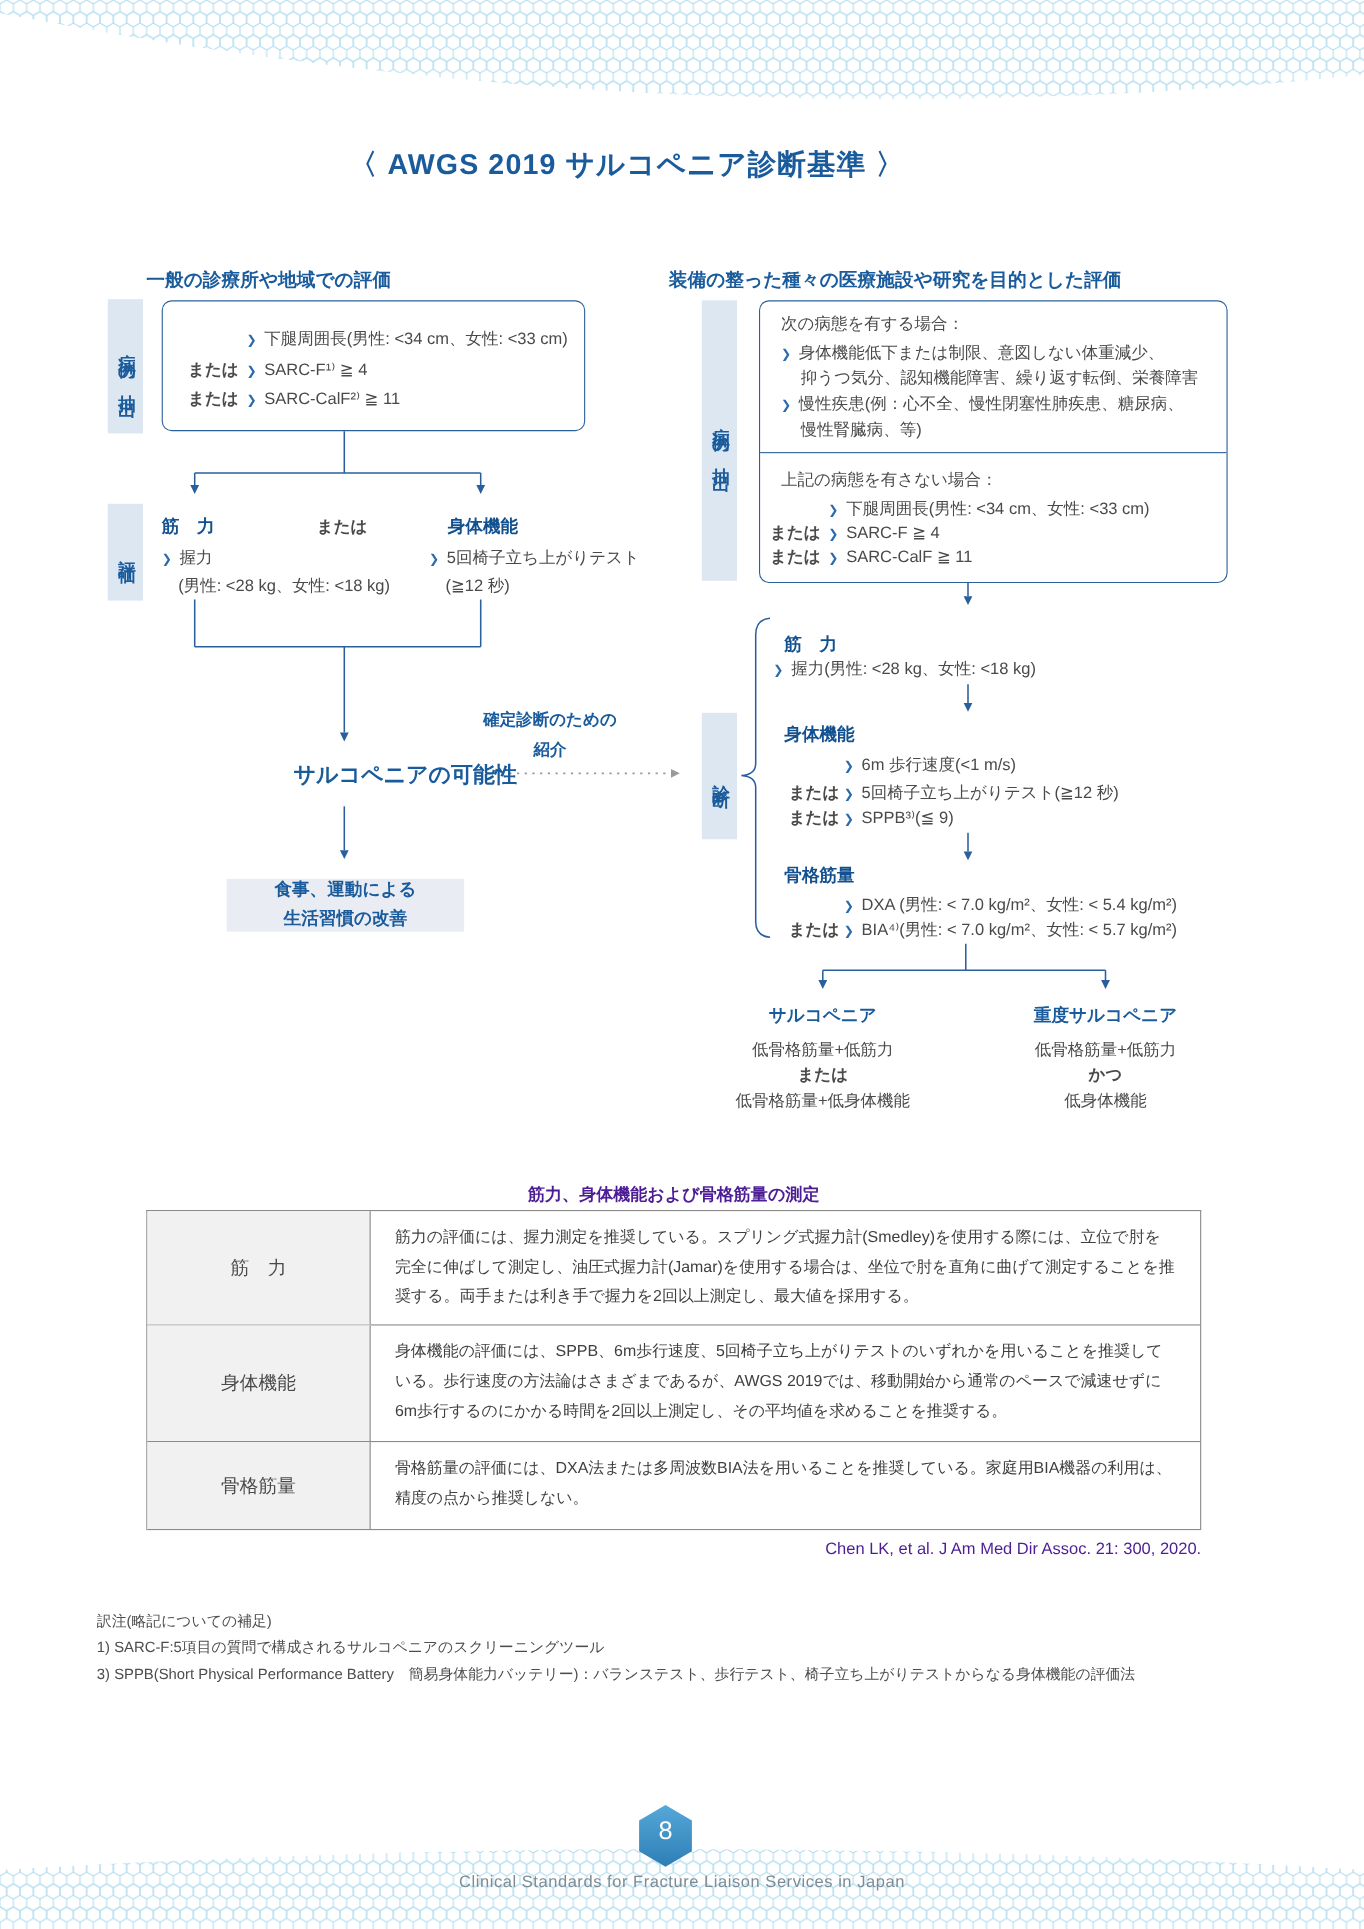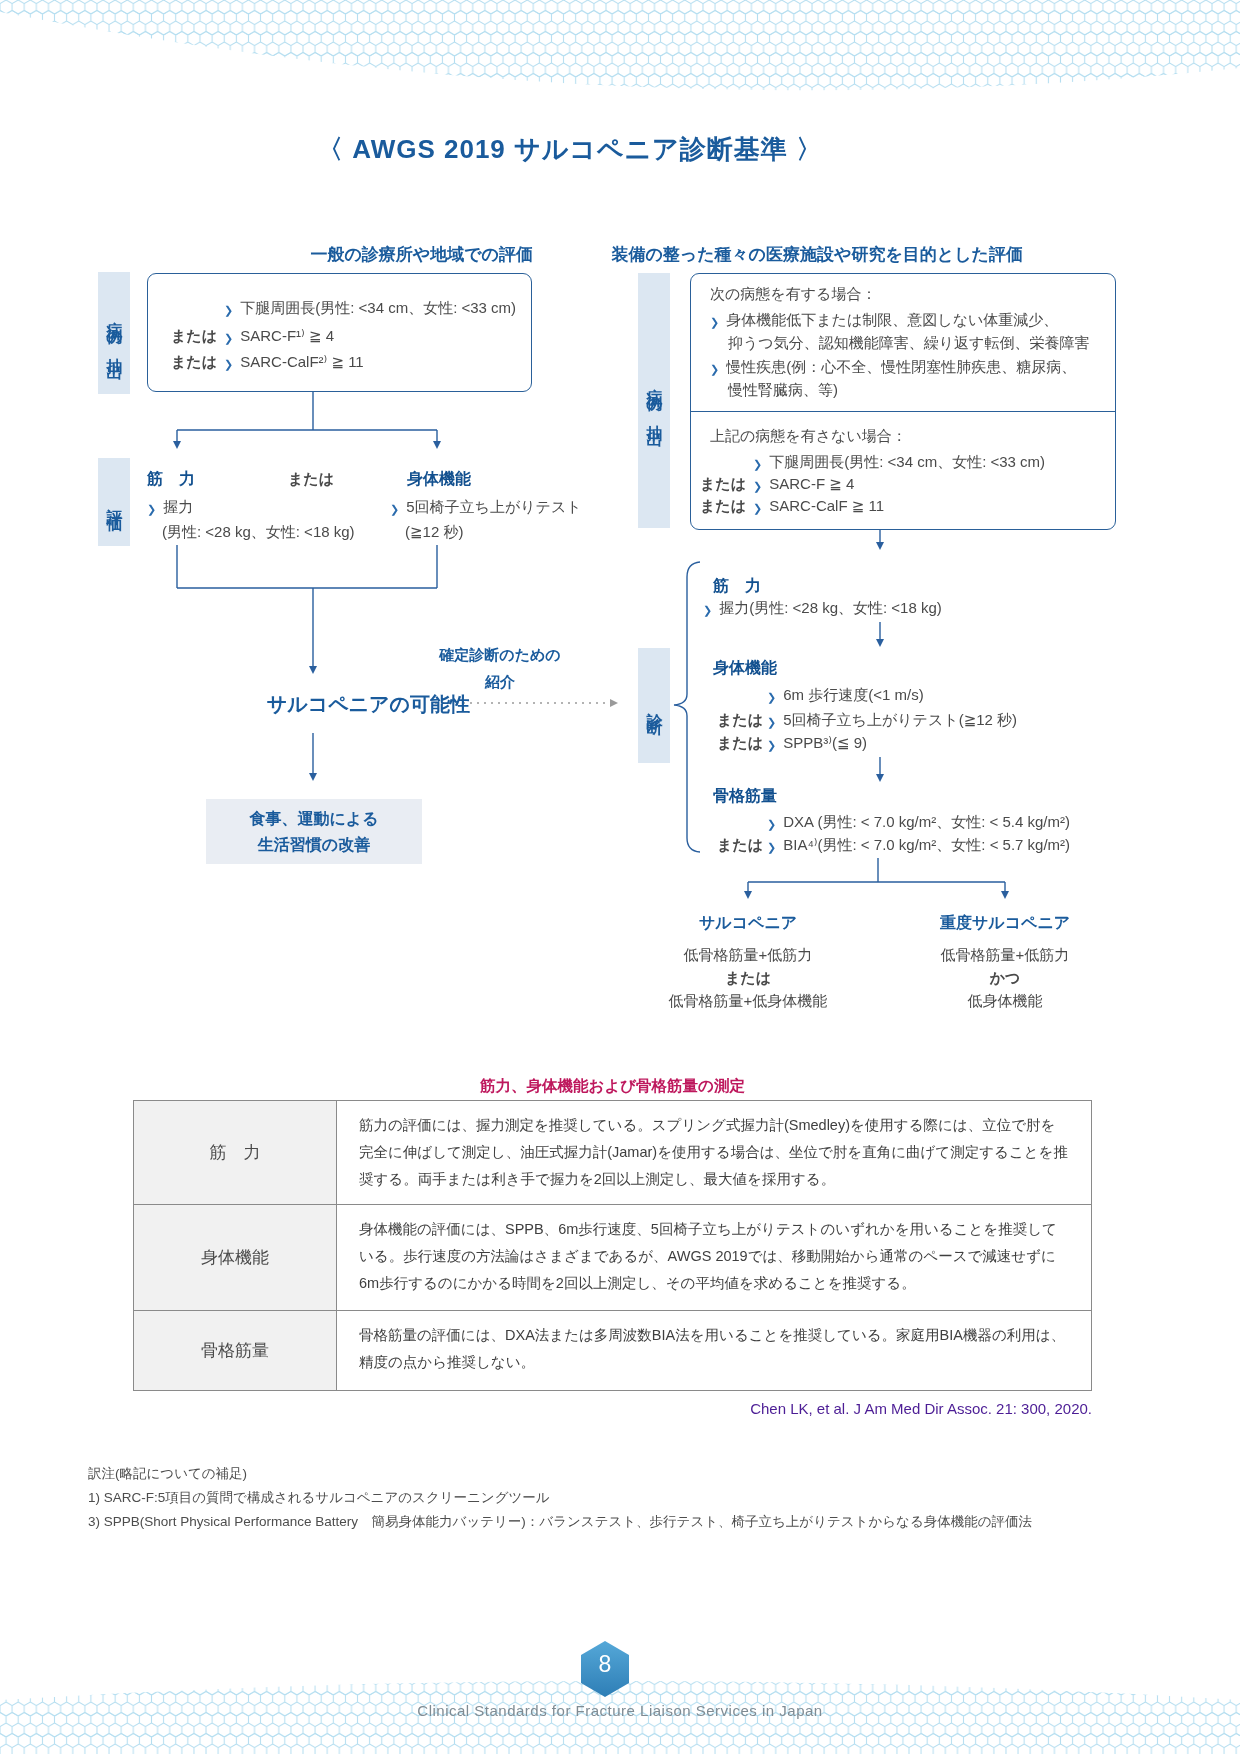--- a/index.html
+++ b/index.html
@@ -1,21 +1,21 @@
 <!DOCTYPE html>
 <html><head>
 <meta charset="utf-8">
 <style>
   * { margin:0; padding:0; box-sizing:border-box; }
   body { background:#fff; font-family:"Liberation Sans","DejaVu Sans",sans-serif; }
   #page { position:relative; width:1240px; height:1754px; background:#fff; overflow:hidden; }
   .title { position:absolute; top:132px; left:170px; width:800px; text-align:center;
            font-size:26px; font-weight:bold; color:#1a5b9c; letter-spacing:1px; }
   .colhead { position:absolute; top:243px; font-size:17px; font-weight:bold; color:#1a5b9c;
-             text-align:right; white-space:nowrap; }
+             text-align:left; white-space:nowrap; }
 
   .vlabel { position:absolute; background:#dce7f2; color:#1a5b9c; font-weight:bold;
             font-size:16px; writing-mode:vertical-rl; display:flex; align-items:center;
             justify-content:center; letter-spacing:6px; }
 
   .fbox { position:absolute; border:1.5px solid #2a6099; border-radius:9px; background:#fff; }
 
   .fl { position:absolute; display:flex; align-items:center; height:20px;
         font-size:15px; color:#4a4a4a; white-space:nowrap; }
   .fl .pre { display:inline-block; width:53px; font-weight:bold; color:#4a4a4a; flex:none; }
@@ -26,31 +26,31 @@
            display:flex; align-items:center; }
   .bh { position:absolute; font-size:16px; font-weight:bold; color:#12508f; white-space:nowrap;
         height:20px; display:flex; align-items:center; }
   .orword { position:absolute; font-size:15px; font-weight:bold; color:#4a4a4a; height:20px;
             display:flex; align-items:center; }
 
   .possible { position:absolute; top:691px; left:170px; width:300px; text-align:right;
               font-size:20px; font-weight:bold; color:#1a5b9c; }
   .referral { position:absolute; top:641px; left:400px; width:200px; text-align:center;
               font-size:15px; font-weight:bold; color:#1a5b9c; line-height:27px; }
-  .lifestyle { position:absolute; top:799px; left:206px; width:216px; height:65px;
+  .lifestyle { position:absolute; top:799px; left:206px; width:216px; height:48px;
                background:#e9edf3; color:#1a5b9c; font-size:16px; font-weight:bold;
                display:flex; flex-direction:column; align-items:center; justify-content:center;
                line-height:26px; }
 
   .outcome { position:absolute; text-align:center; width:320px; }
   .outcome .otitle { font-size:16px; font-weight:bold; color:#1a5b9c; margin-bottom:9px; }
   .outcome .oline { font-size:15px; color:#4a4a4a; line-height:23px; }
 
   .ttitle { position:absolute; top:1076px; left:133px; width:959px; text-align:center;
-            font-size:15.5px; font-weight:bold; color:#be185d; }
+            font-size:15.5px; font-weight:bold; color:#4c1d95; }
   .mtable { position:absolute; left:133px; top:1100px; width:959px;
             border:1px solid #8a8a8a; border-bottom:none; }
   .trow { display:grid; grid-template-columns:203px 1fr; border-bottom:1px solid #8a8a8a; }
   .tlabel { background:#f1f1f1; border-right:1px solid #8a8a8a; display:flex; align-items:center;
             justify-content:center; font-size:17px; color:#4a4a4a; }
   .tbody { padding:11px 22px; font-size:14.5px; line-height:27px; color:#3f3f3f; }
   .r1 { min-height:96px; } .r2 { min-height:106px; } .r3 { min-height:80px; }
 
   .citation { position:absolute; top:1400px; right:148px; font-size:15px; color:#4c1d95;text-align:right; }
 

